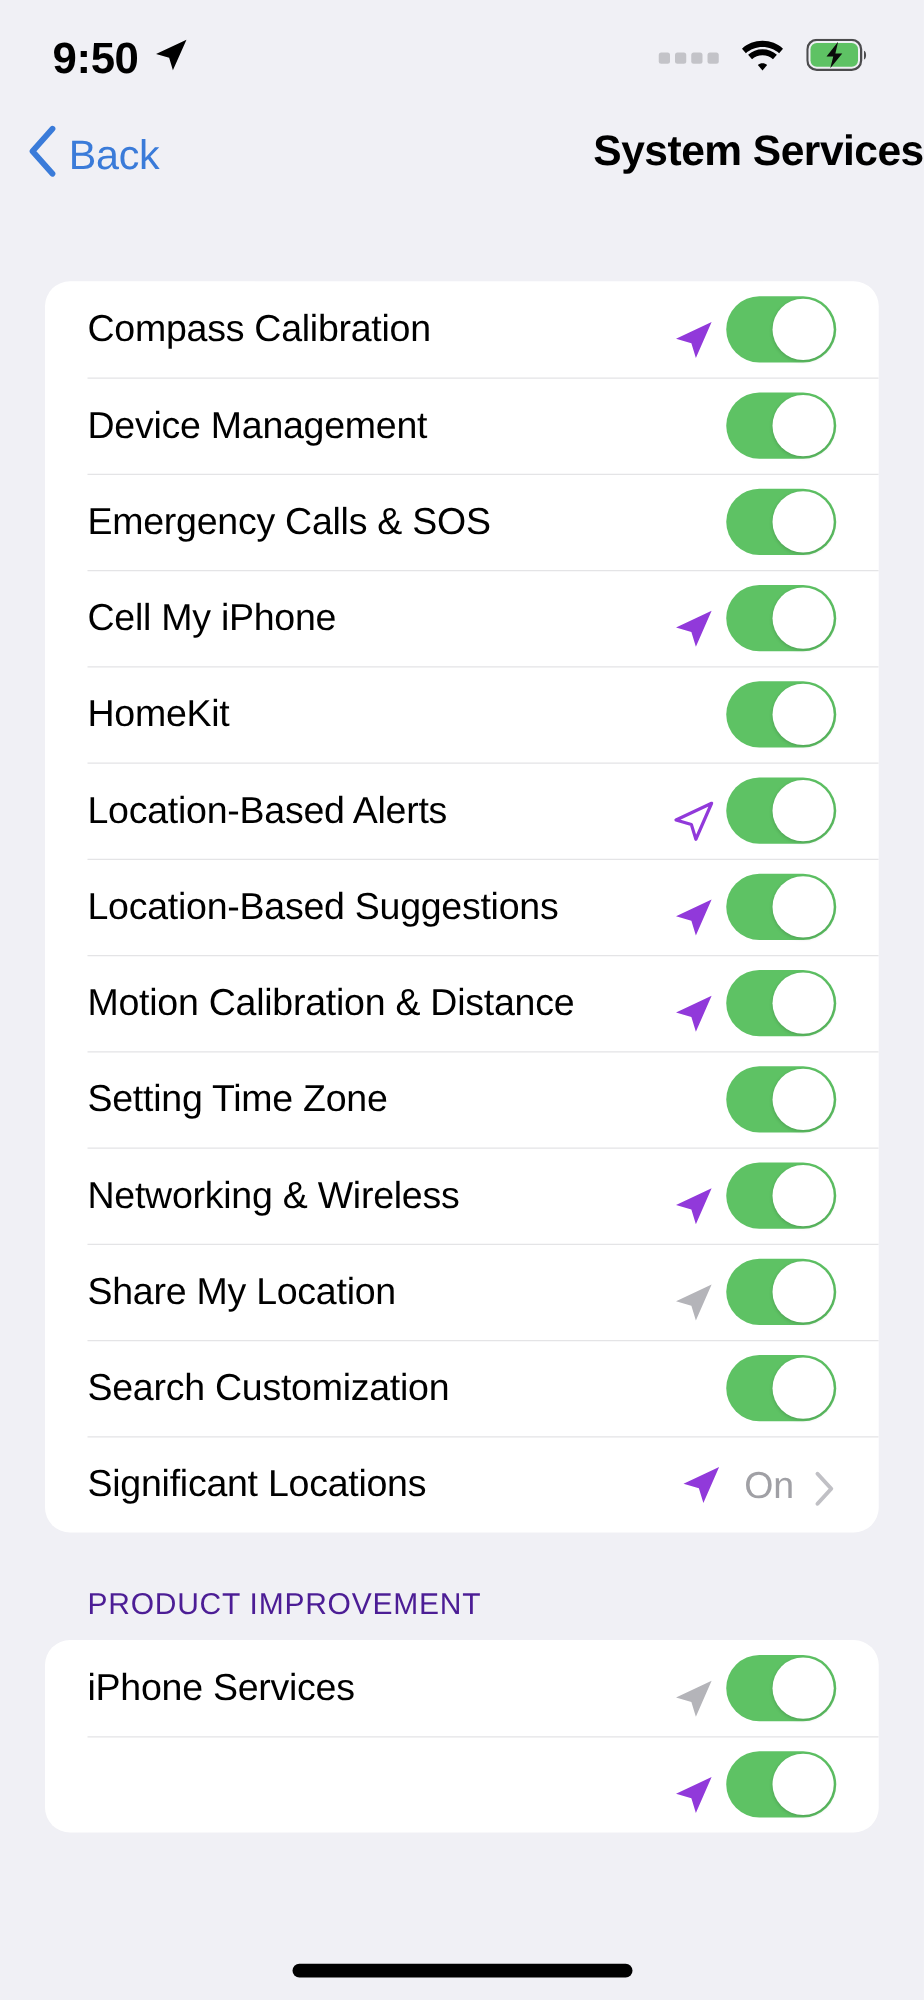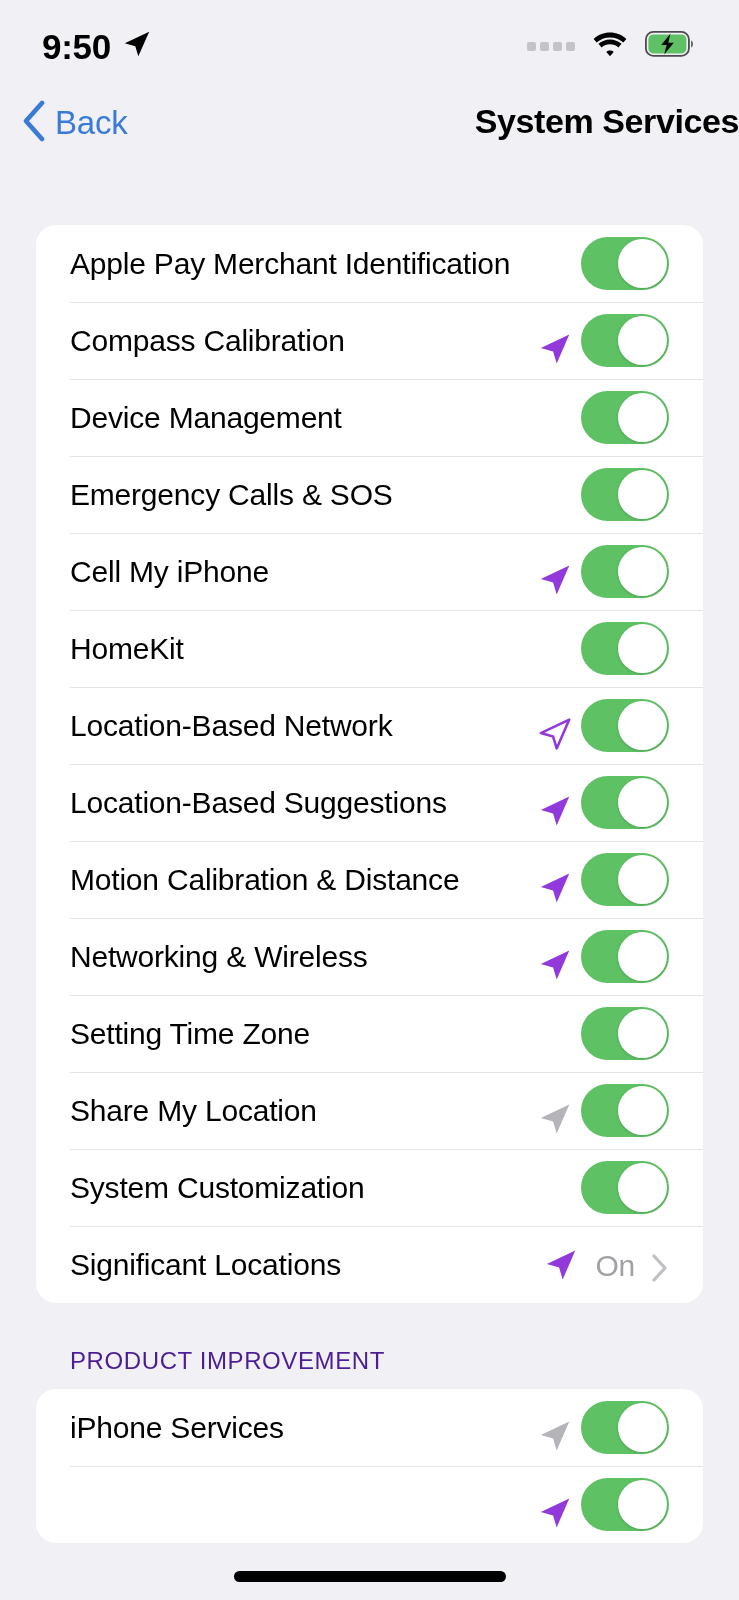--- a/index.html
+++ b/index.html
@@ -263,144 +263,135 @@
       </span>
       <span class="nav-back-label">Back</span>
     </div>
     <div class="nav-title">System Services</div>
   </div>
 
   <div class="content">
 
     <div class="card card-main">
 
-    <div class="row">
-          <span class="row-label">Apple Pay Merchant Identification</span>
+        <div class="row">
+          <span class="row-label">Compass Calibration</span>
+          <div class="row-accessory">
+            <span class="loc-arrow"><svg width="36" height="36" viewBox="0 0 34 34">
+                <path d="M30.5 3.4 L3.6 16.1 L15.2 19.4 L18.6 30.6 Z" fill="#9139da"></path>
+              </svg></span>
+            <span class="toggle">
+              <span class="knob"></span>
+            </span>
+          </div>
+        </div>
+        <div class="row">
+          <span class="row-label">Device Management</span>
           <div class="row-accessory">
             <span class="loc-arrow empty"></span>
             <span class="toggle">
               <span class="knob"></span>
             </span>
           </div>
         </div>
         <div class="row">
-          <span class="row-label">Compass Calibration</span>
-          <div class="row-accessory">
-            <span class="loc-arrow"><svg width="36" height="36" viewBox="0 0 34 34">
-                <path d="M30.5 3.4 L3.6 16.1 L15.2 19.4 L18.6 30.6 Z" fill="#9139da"></path>
-              </svg></span>
-            <span class="toggle">
-              <span class="knob"></span>
-            </span>
-          </div>
-        </div>
-        <div class="row">
-          <span class="row-label">Device Management</span>
+          <span class="row-label">Emergency Calls &amp; SOS</span>
           <div class="row-accessory">
             <span class="loc-arrow empty"></span>
             <span class="toggle">
               <span class="knob"></span>
             </span>
           </div>
         </div>
         <div class="row">
-          <span class="row-label">Emergency Calls &amp; SOS</span>
+          <span class="row-label">Cell My iPhone</span>
+          <div class="row-accessory">
+            <span class="loc-arrow"><svg width="36" height="36" viewBox="0 0 34 34">
+                <path d="M30.5 3.4 L3.6 16.1 L15.2 19.4 L18.6 30.6 Z" fill="#9139da"></path>
+              </svg></span>
+            <span class="toggle">
+              <span class="knob"></span>
+            </span>
+          </div>
+        </div>
+        <div class="row">
+          <span class="row-label">HomeKit</span>
           <div class="row-accessory">
             <span class="loc-arrow empty"></span>
             <span class="toggle">
               <span class="knob"></span>
             </span>
           </div>
         </div>
         <div class="row">
-          <span class="row-label">Cell My iPhone</span>
-          <div class="row-accessory">
-            <span class="loc-arrow"><svg width="36" height="36" viewBox="0 0 34 34">
-                <path d="M30.5 3.4 L3.6 16.1 L15.2 19.4 L18.6 30.6 Z" fill="#9139da"></path>
-              </svg></span>
-            <span class="toggle">
-              <span class="knob"></span>
-            </span>
-          </div>
-        </div>
-        <div class="row">
-          <span class="row-label">HomeKit</span>
+          <span class="row-label">Location-Based Alerts</span>
+          <div class="row-accessory">
+            <span class="loc-arrow"><svg width="36" height="36" viewBox="0 0 34 34">
+                <path d="M30.5 3.4 L3.6 16.1 L15.2 19.4 L18.6 30.6 Z" fill="none" stroke="#9139da" stroke-width="2.4" stroke-linejoin="round"></path>
+              </svg></span>
+            <span class="toggle">
+              <span class="knob"></span>
+            </span>
+          </div>
+        </div>
+        <div class="row">
+          <span class="row-label">Location-Based Suggestions</span>
+          <div class="row-accessory">
+            <span class="loc-arrow"><svg width="36" height="36" viewBox="0 0 34 34">
+                <path d="M30.5 3.4 L3.6 16.1 L15.2 19.4 L18.6 30.6 Z" fill="#9139da"></path>
+              </svg></span>
+            <span class="toggle">
+              <span class="knob"></span>
+            </span>
+          </div>
+        </div>
+        <div class="row">
+          <span class="row-label">Motion Calibration &amp; Distance</span>
+          <div class="row-accessory">
+            <span class="loc-arrow"><svg width="36" height="36" viewBox="0 0 34 34">
+                <path d="M30.5 3.4 L3.6 16.1 L15.2 19.4 L18.6 30.6 Z" fill="#9139da"></path>
+              </svg></span>
+            <span class="toggle">
+              <span class="knob"></span>
+            </span>
+          </div>
+        </div>
+        <div class="row">
+          <span class="row-label">Setting Time Zone</span>
           <div class="row-accessory">
             <span class="loc-arrow empty"></span>
             <span class="toggle">
               <span class="knob"></span>
             </span>
           </div>
         </div>
         <div class="row">
-          <span class="row-label">Location-Based Network</span>
-          <div class="row-accessory">
-            <span class="loc-arrow"><svg width="36" height="36" viewBox="0 0 34 34">
-                <path d="M30.5 3.4 L3.6 16.1 L15.2 19.4 L18.6 30.6 Z" fill="none" stroke="#9139da" stroke-width="2.4" stroke-linejoin="round"></path>
-              </svg></span>
-            <span class="toggle">
-              <span class="knob"></span>
-            </span>
-          </div>
-        </div>
-        <div class="row">
-          <span class="row-label">Location-Based Suggestions</span>
-          <div class="row-accessory">
-            <span class="loc-arrow"><svg width="36" height="36" viewBox="0 0 34 34">
-                <path d="M30.5 3.4 L3.6 16.1 L15.2 19.4 L18.6 30.6 Z" fill="#9139da"></path>
-              </svg></span>
-            <span class="toggle">
-              <span class="knob"></span>
-            </span>
-          </div>
-        </div>
-        <div class="row">
-          <span class="row-label">Motion Calibration &amp; Distance</span>
-          <div class="row-accessory">
-            <span class="loc-arrow"><svg width="36" height="36" viewBox="0 0 34 34">
-                <path d="M30.5 3.4 L3.6 16.1 L15.2 19.4 L18.6 30.6 Z" fill="#9139da"></path>
-              </svg></span>
-            <span class="toggle">
-              <span class="knob"></span>
-            </span>
-          </div>
-        </div>
-        <div class="row">
           <span class="row-label">Networking &amp; Wireless</span>
           <div class="row-accessory">
             <span class="loc-arrow"><svg width="36" height="36" viewBox="0 0 34 34">
                 <path d="M30.5 3.4 L3.6 16.1 L15.2 19.4 L18.6 30.6 Z" fill="#9139da"></path>
               </svg></span>
             <span class="toggle">
               <span class="knob"></span>
             </span>
           </div>
         </div>
         <div class="row">
-          <span class="row-label">Setting Time Zone</span>
-          <div class="row-accessory">
-            <span class="loc-arrow empty"></span>
-            <span class="toggle">
-              <span class="knob"></span>
-            </span>
-          </div>
-        </div>
-        <div class="row">
           <span class="row-label">Share My Location</span>
           <div class="row-accessory">
             <span class="loc-arrow"><svg width="36" height="36" viewBox="0 0 34 34">
                 <path d="M30.5 3.4 L3.6 16.1 L15.2 19.4 L18.6 30.6 Z" fill="#b4b4b9"></path>
               </svg></span>
             <span class="toggle">
               <span class="knob"></span>
             </span>
           </div>
         </div>
         <div class="row">
-          <span class="row-label">System Customization</span>
+          <span class="row-label">Search Customization</span>
           <div class="row-accessory">
             <span class="loc-arrow empty"></span>
             <span class="toggle">
               <span class="knob"></span>
             </span>
           </div>
         </div>
         <div class="row">
           <span class="row-label">Significant Locations</span>
           <div class="row-accessory">

